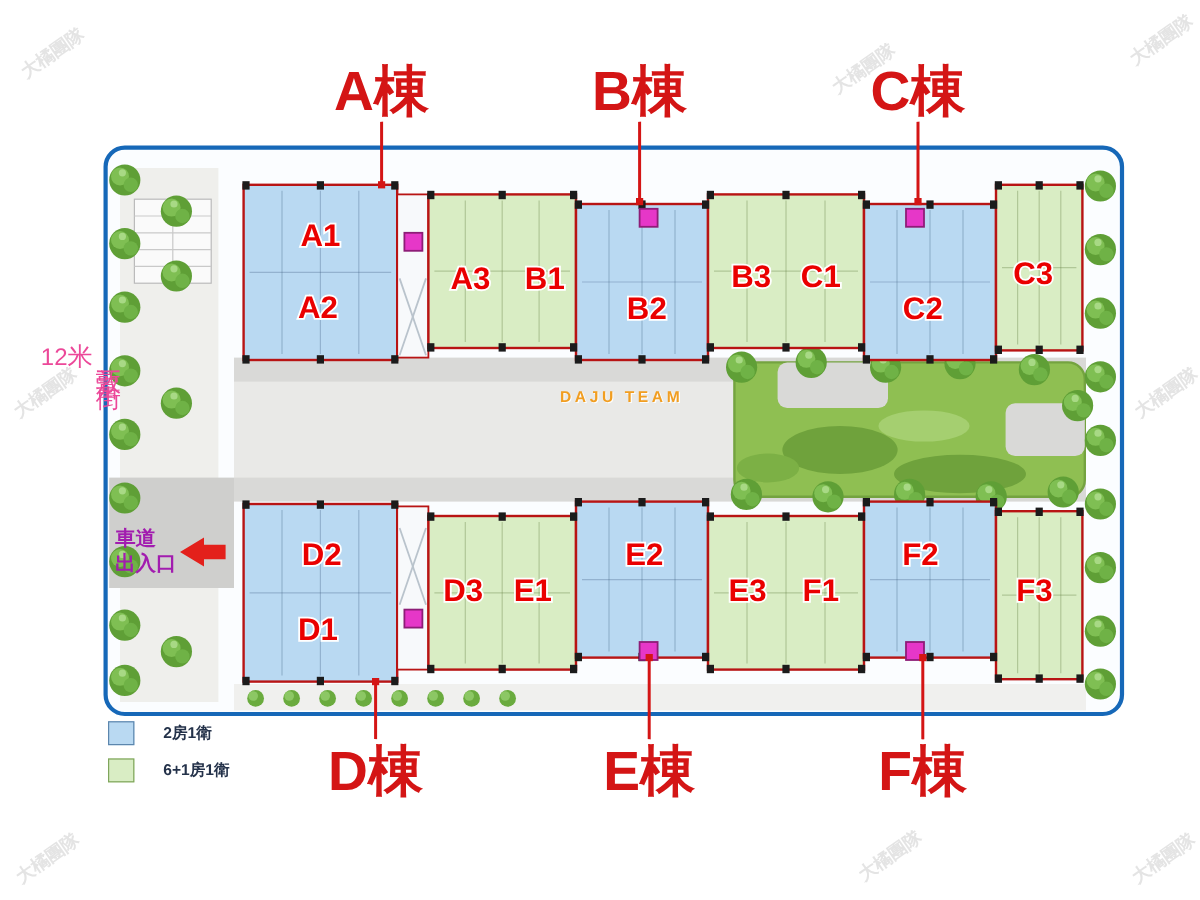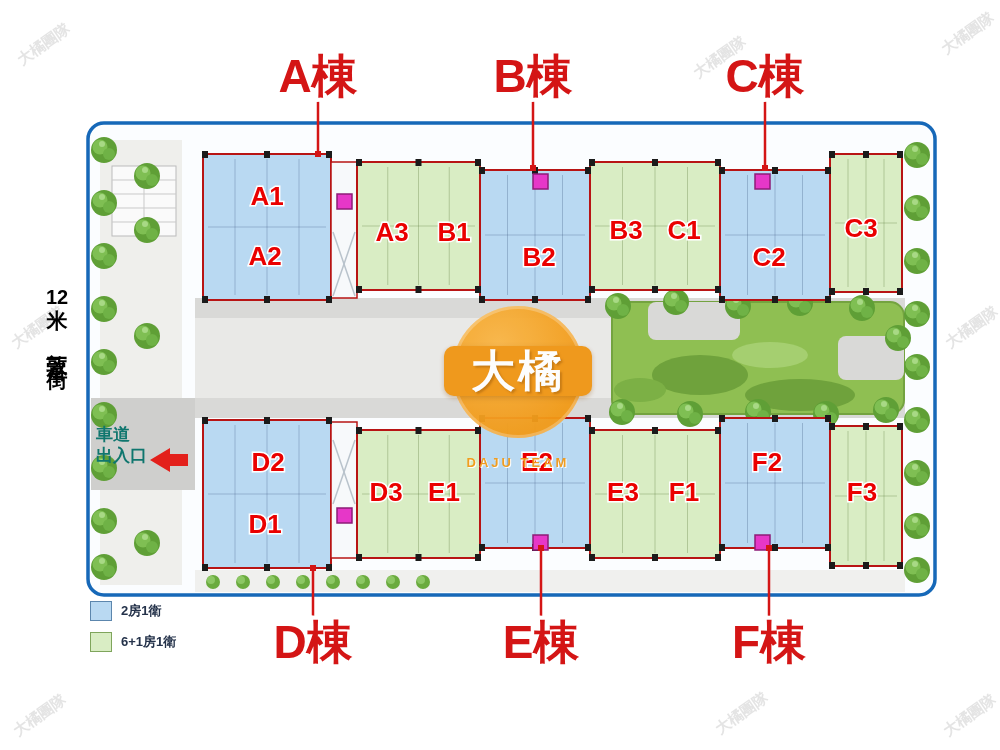--- a/index.html
+++ b/index.html
@@ -7,29 +7,29 @@
          font-family:"Liberation Sans","DejaVu Sans",sans-serif;}
   .wm{position:absolute;color:#e4e4e4;font-size:15px;font-weight:bold;
       transform:rotate(-35deg);white-space:nowrap;pointer-events:none;}
   svg.scene{position:absolute;left:0;top:0;}
   text{font-family:"Liberation Sans","DejaVu Sans",sans-serif;}
   .tower{font-size:46px;font-weight:bold;fill:#d41515;stroke:#ffffff;stroke-width:8px;
          paint-order:stroke;text-anchor:middle;}
   .unit{font-size:26px;font-weight:bold;fill:#ea0000;stroke:#ffffff;stroke-width:3px;
         paint-order:stroke;text-anchor:middle;}
   .street-label{position:absolute;left:34px;top:286px;width:46px;display:flex;
-        flex-direction:column;align-items:center;color:#000000;font-weight:bold;line-height:1.15;}
+        flex-direction:row;align-items:center;color:#ec4899;font-weight:normal;line-height:1.15;}
   .street-num{font-size:20px;}
   .street-unit{font-size:21px;}
   .street-name{writing-mode:vertical-rl;text-orientation:upright;font-size:21px;
         letter-spacing:5px;margin-top:4px;}
-  .driveway{position:absolute;left:96px;top:424px;color:#0f766e;font-weight:bold;
+  .driveway{position:absolute;left:96px;top:438px;color:#a21caf;font-weight:bold;
         font-size:17px;line-height:1.25;}
   .legend{position:absolute;left:90px;top:601px;display:flex;flex-direction:column;gap:11px;}
-  .legend-item{display:flex;align-items:center;gap:9px;}
+  .legend-item{display:flex;align-items:center;gap:24px;}
   .sw{width:20px;height:18px;border:1px solid #6d8aa6;}
   .sw-blue{background:#b9d9f2;border-color:#5c86ad;}
   .sw-green{background:#d9edc4;border-color:#7fa55c;}
   .legend-label{font-size:13px;font-weight:bold;color:#24324a;}
   .page-title{position:absolute;left:0;right:0;top:693px;text-align:center;color:#9b9b9b;
         font-size:23px;font-weight:bold;letter-spacing:3px;}
   .logo{position:absolute;left:452px;top:306px;width:132px;opacity:0.95;}
   .logo-circle{width:132px;height:132px;border-radius:50%;position:relative;
         background:radial-gradient(circle at 35% 30%, #f9b646, #f29a17 72%);
         box-shadow:inset 0 0 0 3px rgba(255,255,255,0.25);}
@@ -367,22 +367,17 @@
       <span class="sw sw-blue"></span>
       <span class="legend-label">2房1衛</span>
     </div>
     <div class="legend-item">
       <span class="sw sw-green"></span>
       <span class="legend-label">6+1房1衛</span>
     </div>
   </div>
 
   <div class="logo">
-    <div class="logo-circle">
-      <div class="logo-band">
-        <span>大橘</span>
-      </div>
-    </div>
     <div class="logo-sub">DAJU TEAM</div>
   </div>
 
 
 </div>
 
 </body></html>

